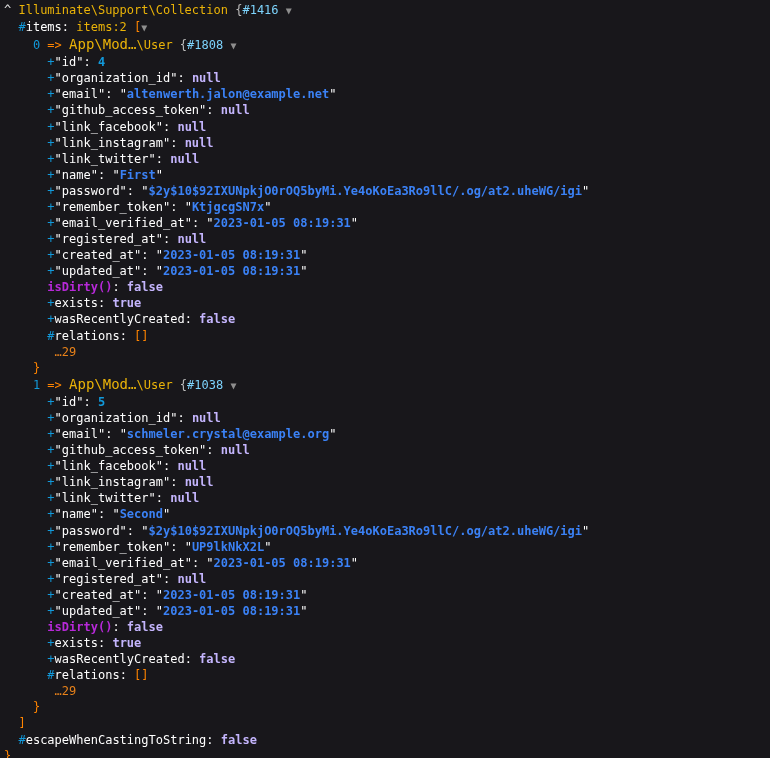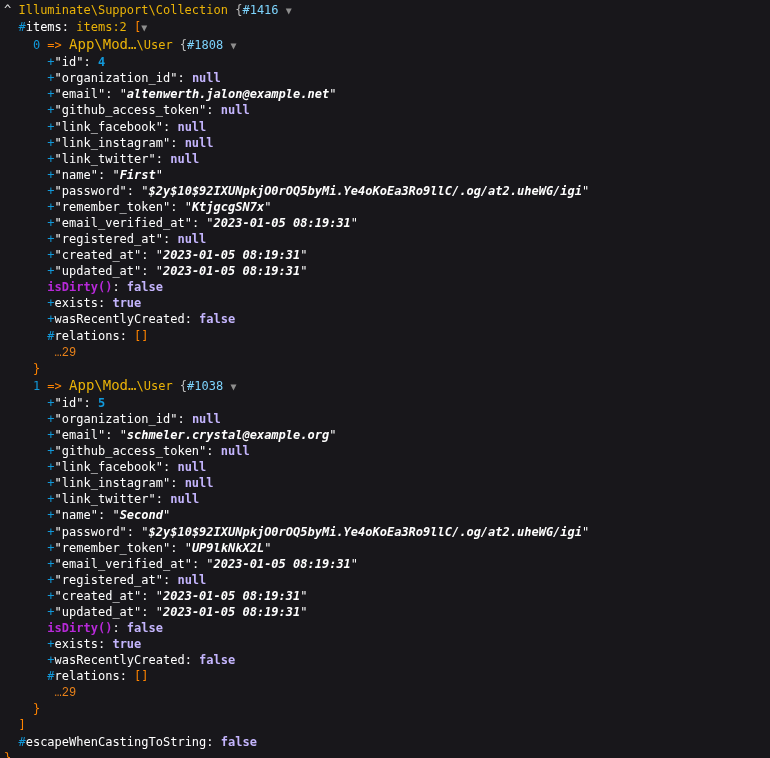--- a/index.html
+++ b/index.html
@@ -13,26 +13,26 @@
     font-family:"DejaVu Sans Mono", monospace;
     font-size:12px; line-height:16.08px;
     white-space:pre;
   }
   .o     { color:#FF8400; }                       
   .k     { color:#FFFFFF; }                       
   .n     { color:#1299DA; font-weight:bold; }     
   .note  { color:#eab308; }                       
   .idx   { color:#1299DA; }                       
   .sig   { color:#1299DA; }                       
-  .str   { color:#ffffff; font-weight:bold;font-style:italic; }     
+  .str   { color:#3b82f6; font-weight:bold; }     
   .const { color:#c4b5fd; font-weight:bold; }     
   .ref   { color:#7dd3fc; }                       
   .brace { color:#BDBDBD; }
   .meta  { color:#B729D9;font-weight:bold; }                       
-  .cut   { color:#E8821A;font-family:Liberation Mono, monospace; }                       
+  .cut   { color:#E8821A; }                       
   .caret { color:#E0E0E0; }
   .toggle{ color:#8E8E8E; font-size:10px; cursor:pointer; }
   .small { font-size:14px; }
 </style>
 </head>
 <body>
 
 <pre id="dump"><span><span class="caret">^ </span><span class="note">Illuminate\Support\Collection</span><span class="o"> </span><span class="brace">{</span><span class="ref">#1416</span><span class="o"> </span><span class="toggle">▼</span>
 </span><span><span class="o">  </span><span class="sig">#</span><span class="k">items</span><span class="k">: </span><span class="note">items:2</span><span class="o"> [</span><span class="toggle">▼</span>
 </span><span><span class="o">    </span><span class="idx">0</span><span class="o"> =&gt; </span><span class="note small">App\Mod…</span><span class="note">\User</span><span class="o"> </span><span class="brace">{</span><span class="ref">#1808</span><span class="o"> </span><span class="toggle">▼</span>

